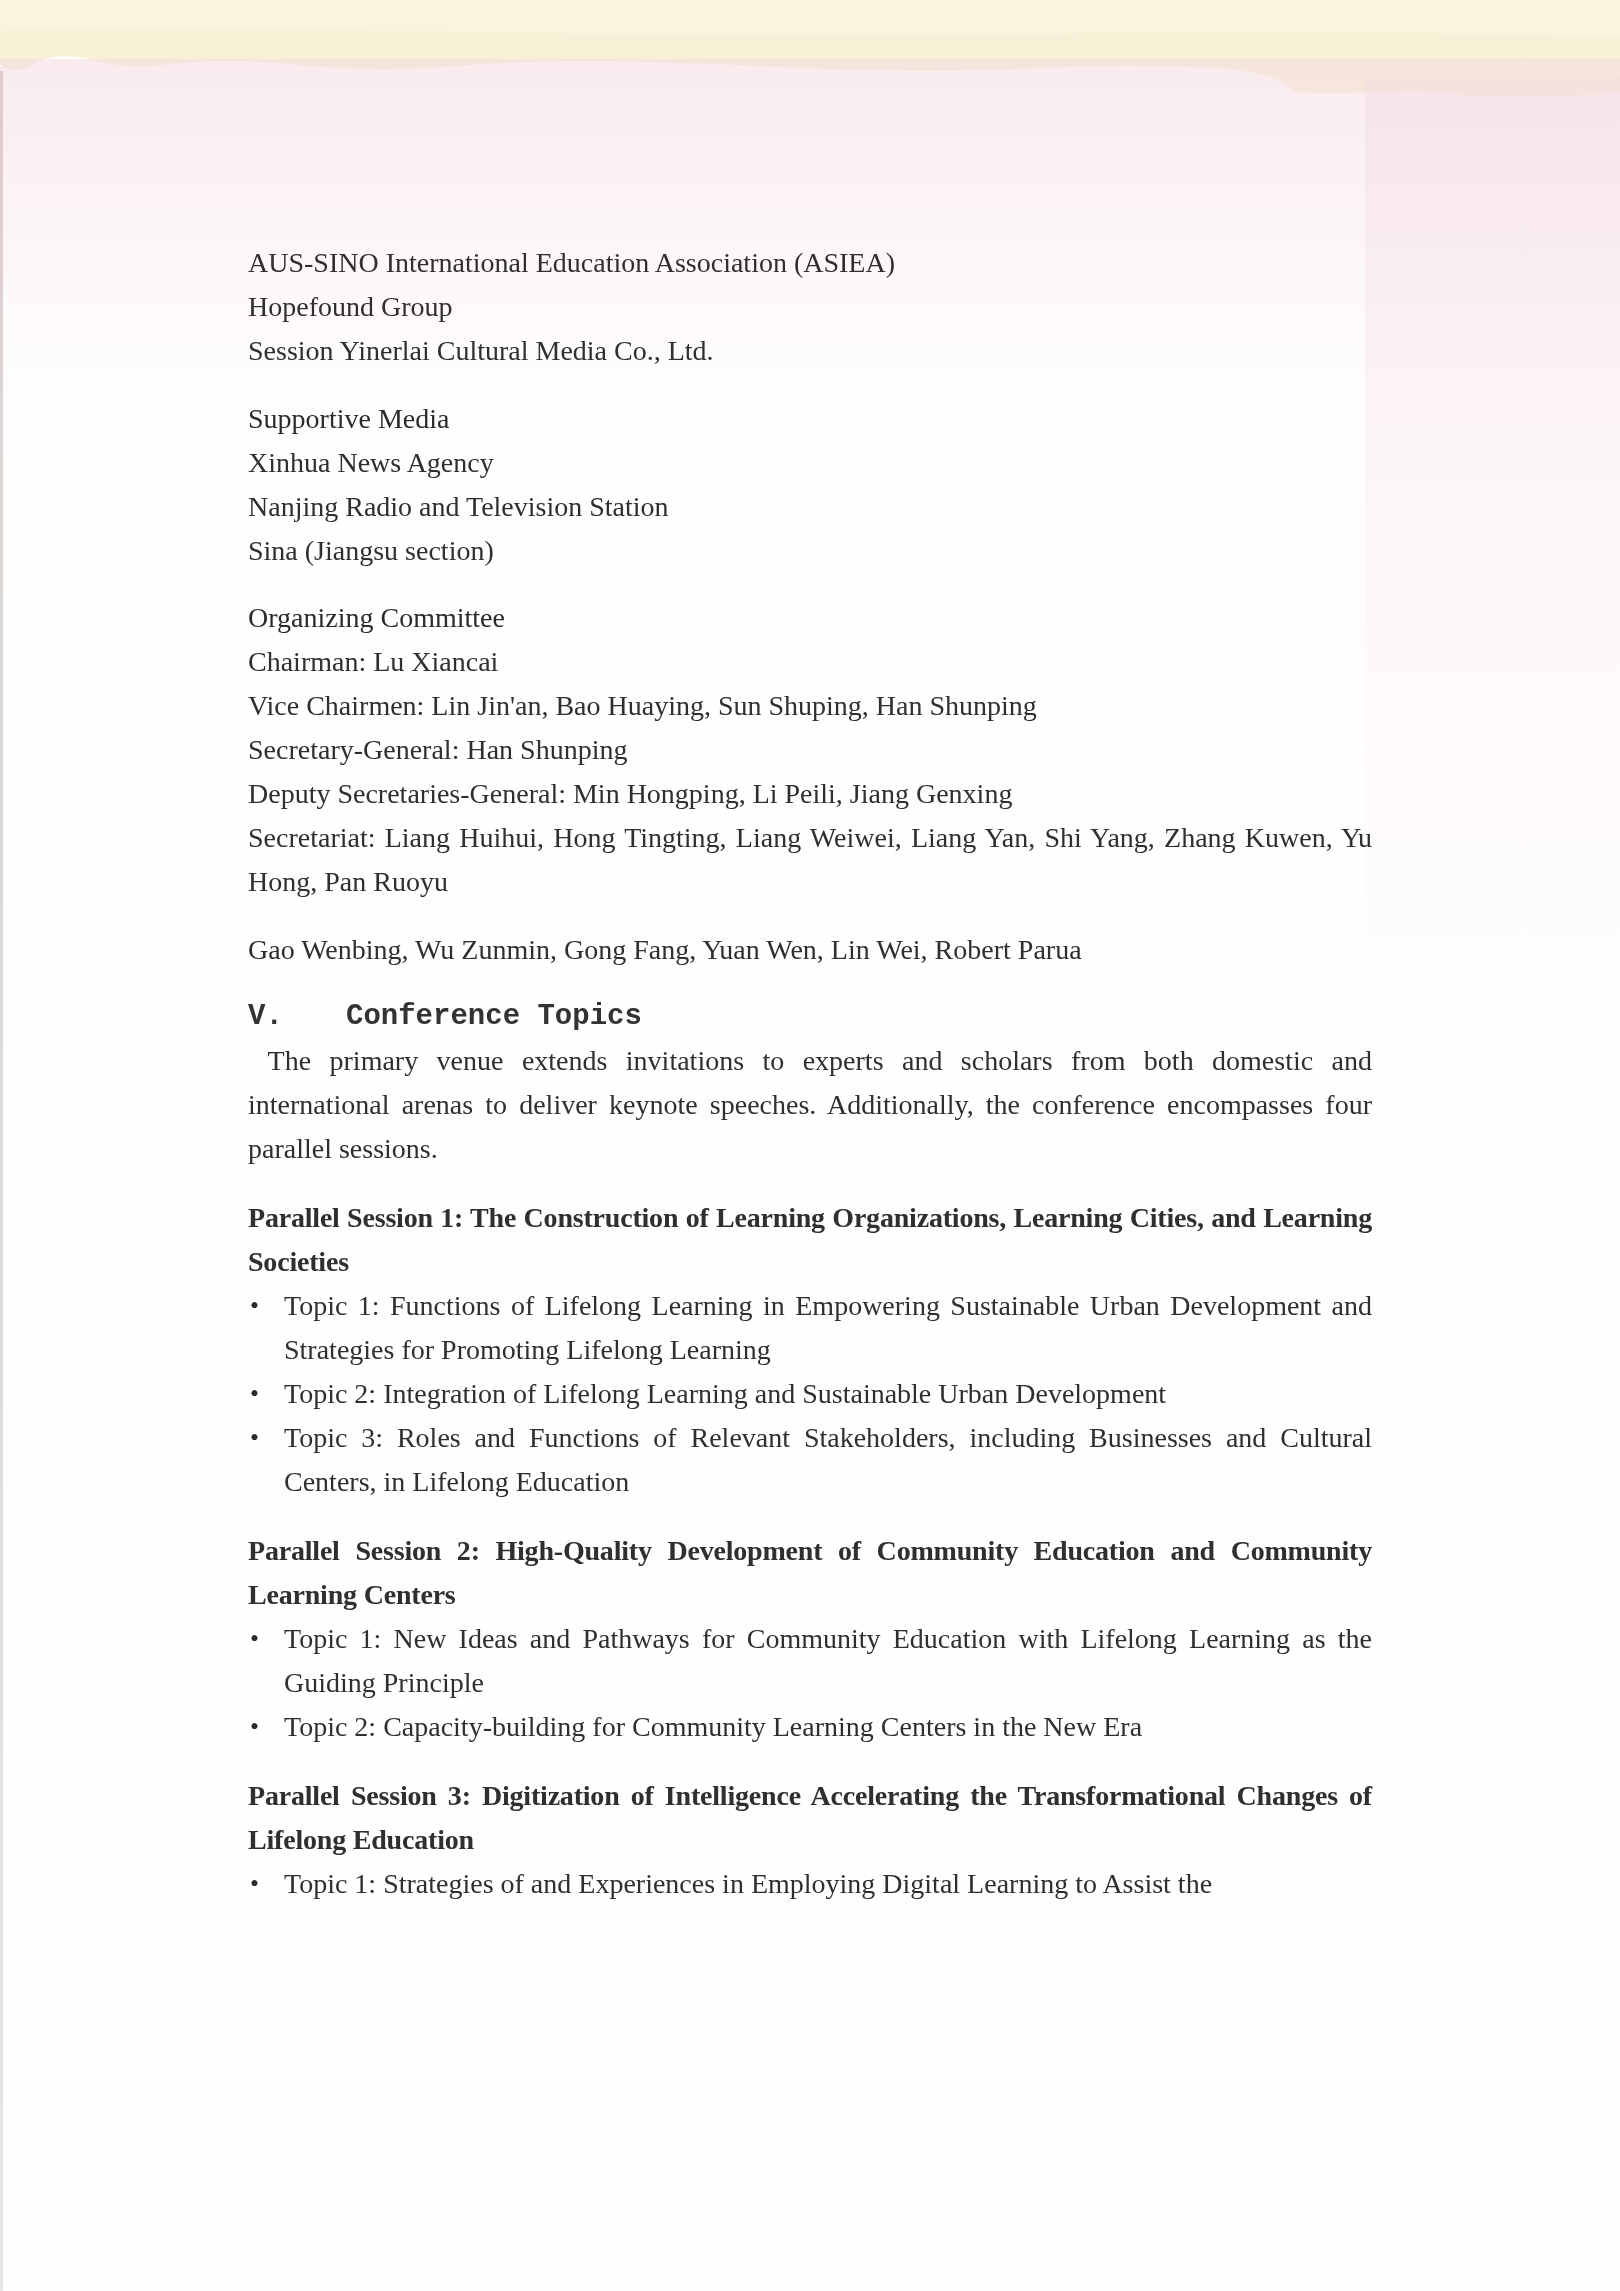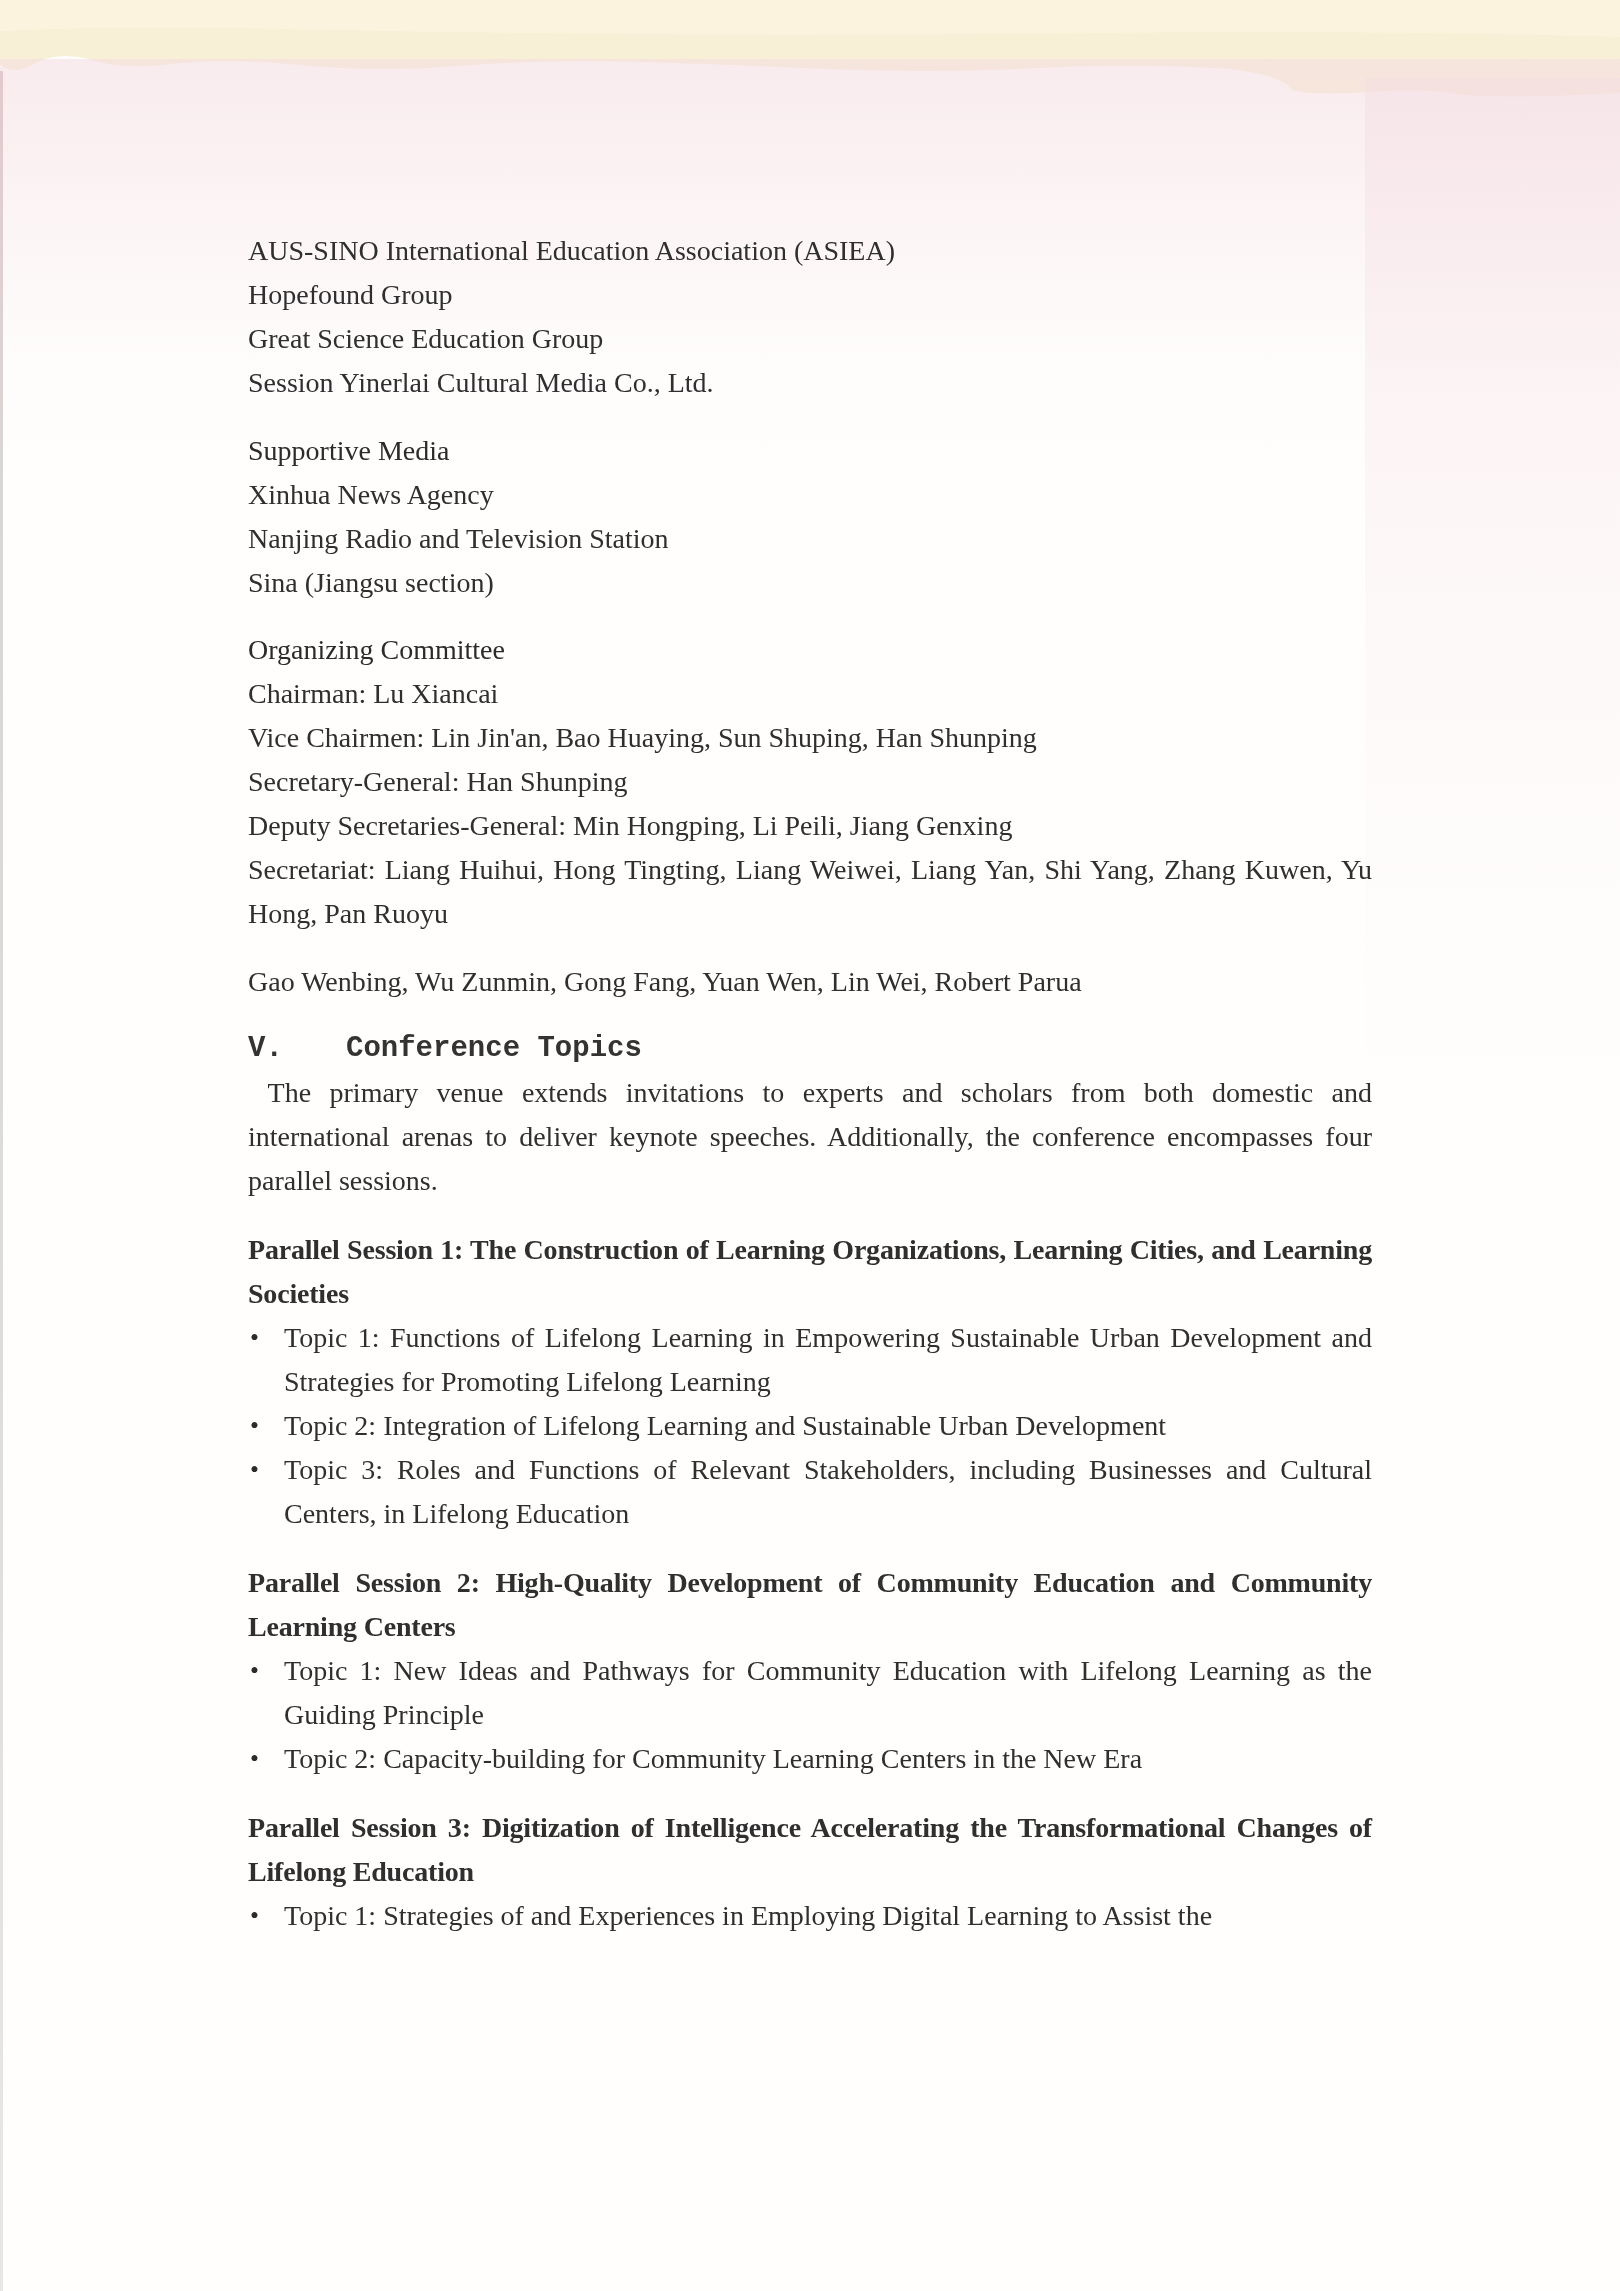--- a/index.html
+++ b/index.html
@@ -23,21 +23,21 @@
     background:linear-gradient(180deg, rgba(243,219,225,0.45) 0%, rgba(246,230,234,0.22) 55%, rgba(255,255,255,0) 100%);
     pointer-events:none;
   }
   .scan-left-edge{
     position:absolute;top:71px;left:0;width:2.9px;height:2221px;
     background:linear-gradient(180deg,#e3c9cd 0%,#d9d6d4 18%,#dddddb 60%,#e7e7e5 100%);
     pointer-events:none;
   }
   
   .column{
-    position:absolute;left:248px;top:0;width:1124px;
+    position:absolute;left:248px;top:12px;width:1124px;
     padding-top:229px;
     font-size:28px;line-height:44px;
   }
   .line{white-space:nowrap;}
   .sec{margin-top:23.5px;}
   .b{font-weight:normal;color:#2b2b2b;}
   .just{text-align:justify;}
   .v-heading{
     margin-top:23.5px;
     font-family:Liberation Mono, monospace;
@@ -63,21 +63,20 @@
   </svg>
   <div class="scan-pink-wash"></div>
   <div class="scan-pink-right"></div>
   <div class="scan-left-edge"></div>
 
   <div class="column">
 
     <div>
       <div class="line">AUS-SINO International Education Association (ASIEA)</div>
       <div class="line">Hopefound Group</div>
-      <div class="line">Great Science Education Group</div>
       <div class="line">Session Yinerlai Cultural Media Co., Ltd.</div>
     </div>
 
     <div class="sec">
       <div class="line b">Supportive Media</div>
       <div class="line">Xinhua News Agency</div>
       <div class="line">Nanjing Radio and Television Station</div>
       <div class="line">Sina (Jiangsu section)</div>
     </div>
 

